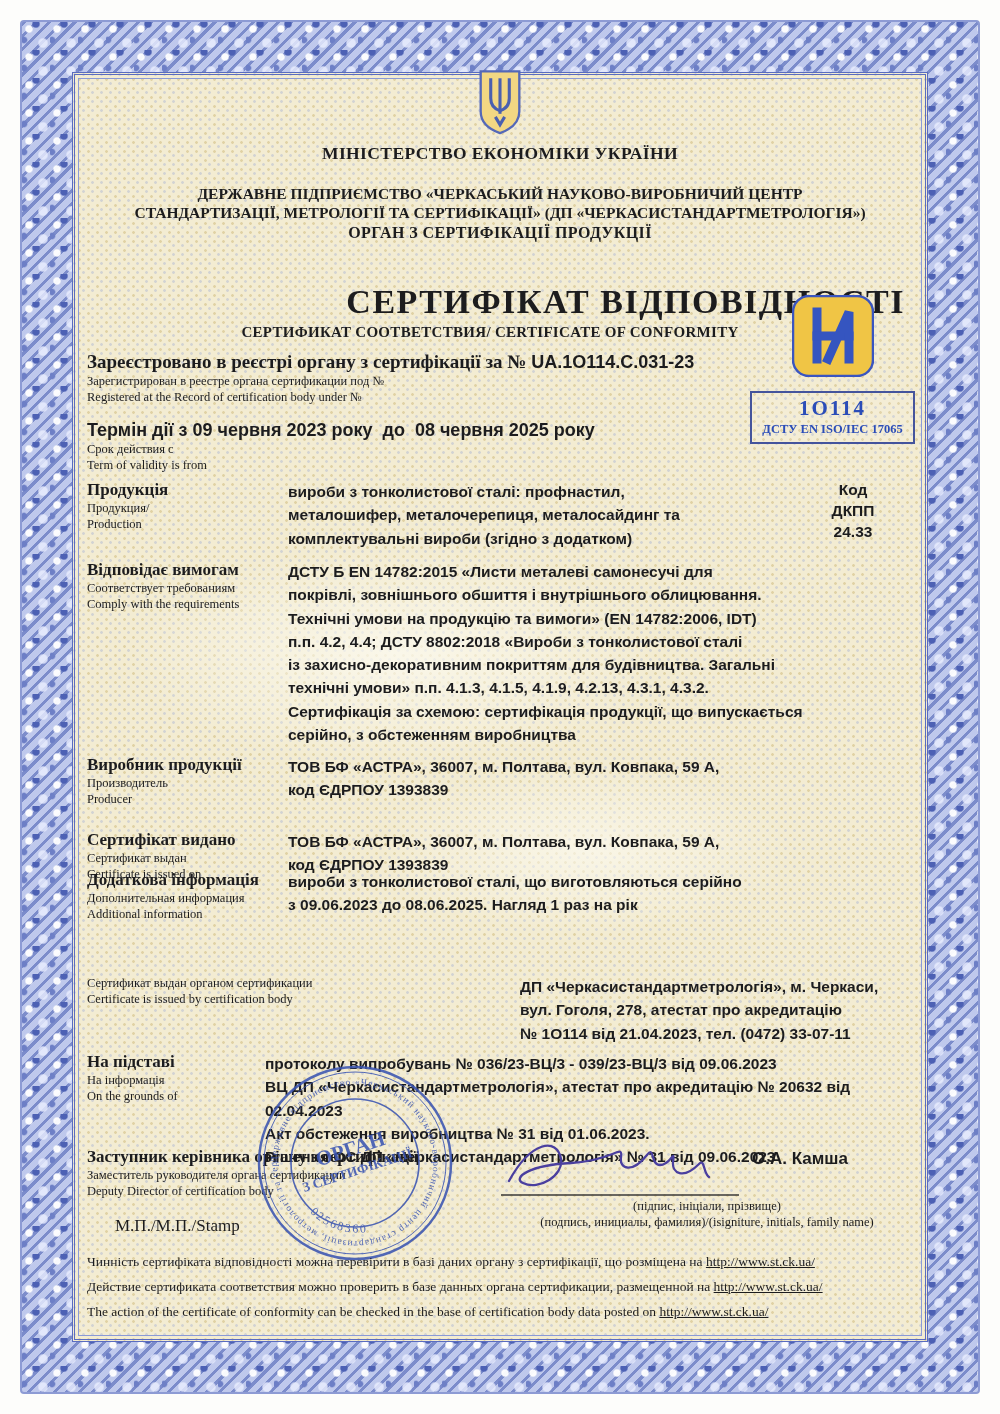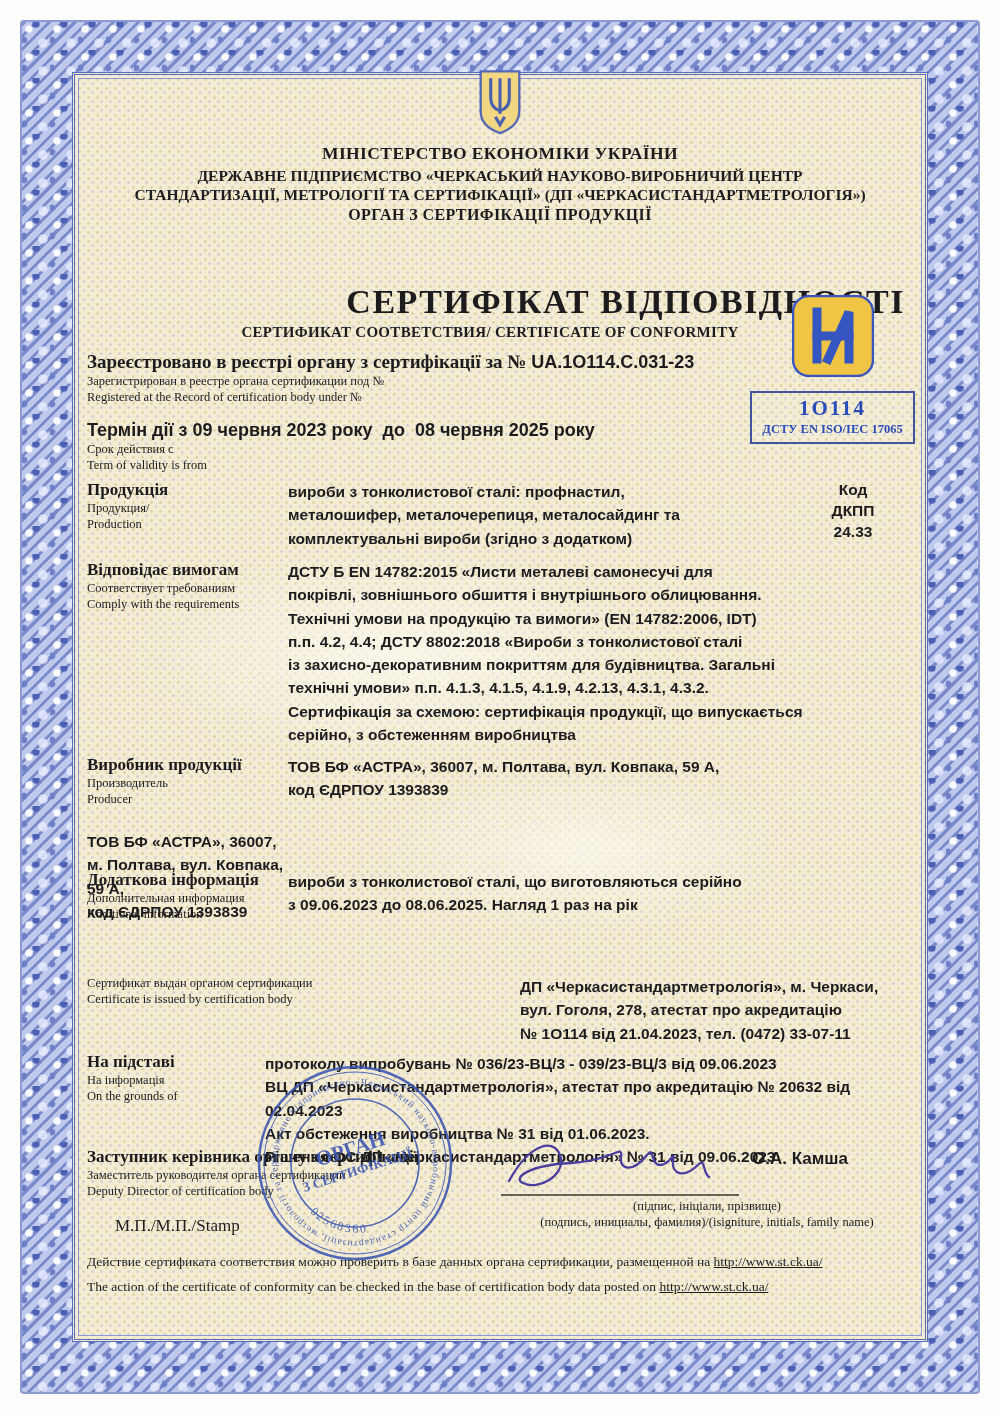--- a/index.html
+++ b/index.html
@@ -34,21 +34,21 @@
   }
   .blob{position:absolute;pointer-events:none;border-radius:50%;}
   .blob.b1{left:50px;top:470px;width:540px;height:220px;
     background:radial-gradient(ellipse at center, rgba(252,250,240,0.8), rgba(252,250,240,0) 70%);}
   .blob.b2{left:300px;top:690px;width:420px;height:170px;
     background:radial-gradient(ellipse at center, rgba(252,250,240,0.7), rgba(252,250,240,0) 70%);}
 
   .gov-header{position:absolute;top:-6px;left:0;right:0;text-align:center;font-weight:bold;}
   .gov-header .emblem{display:block;margin:0 auto 6px auto;}
   .gov-header .h1{font-size:17.5px;letter-spacing:.4px;}
-  .gov-header .h2{font-size:15.5px;margin-top:3px;}
+  .gov-header .h2{font-size:15.5px;margin-top:21px;}
   .gov-header .h3{font-size:15.5px;margin-top:1px;}
   .gov-header .h4{font-size:16px;margin-top:2px;letter-spacing:.4px;}
 
   .title-block{position:absolute;top:208px;left:0;width:830px;text-align:center;}
   .title-main{font-size:34px;font-weight:bold;letter-spacing:1.5px;text-align:right;}
   .title-sub{font-size:15px;font-weight:bold;margin-top:3px;letter-spacing:.3px;}
 
   .accr{position:absolute;top:220px;right:10px;width:165px;text-align:center;}
   .accr .mark{display:block;margin:0 auto;}
   .accr .accr-box{
@@ -176,20 +176,25 @@
   <div class="sec sec-producer">
     <div>
       <div class="label-uk">Виробник продукції</div>
       <div class="sub">Производитель</div>
       <div class="sub">Producer</div>
     </div>
     <div class="value">ТОВ БФ «АСТРА», 36007, м. Полтава, вул. Ковпака, 59 А,<br>код ЄДРПОУ 1393839</div>
   </div>
 
   <div class="sec sec-issued-to">
+    <div>
+      <div class="label-uk">Сертифікат видано</div>
+      <div class="sub">Сертификат выдан</div>
+      <div class="sub">Certificate is issued on</div>
+    </div>
     <div class="value">ТОВ БФ «АСТРА», 36007, м. Полтава, вул. Ковпака, 59 А,<br>код ЄДРПОУ 1393839</div>
   </div>
 
   <div class="sec sec-additional">
     <div>
       <div class="label-uk">Додаткова інформація</div>
       <div class="sub">Дополнительная информация</div>
       <div class="sub">Additional information</div>
     </div>
     <div class="value">вироби з тонколистової сталі, що виготовляються серійно<br>з 09.06.2023 до 08.06.2025. Нагляд 1 раз на рік</div>
@@ -242,16 +247,17 @@
     <g transform="rotate(-18 100 100)" fill="#3b55b2" text-anchor="middle" font-family="Liberation Serif, serif" font-weight="bold">
       <text x="100" y="92" font-size="21">ОРГАН</text>
       <text x="100" y="112" font-size="13.5">З СЕРТИФІКАЦІЇ</text>
     </g>
     <text font-size="12" fill="#3b55b2" letter-spacing="2" font-family="Liberation Serif, serif">
       <textPath href="#numPath" startOffset="22%">02568360</textPath>
     </text>
   </svg>
 
   <div class="footer">
+    <div><span>Чинність сертифіката відповідності можна перевірити в базі даних органу з сертифікації, що розміщена на </span><span class="link">http://www.st.ck.ua/</span></div>
     <div><span>Действие сертификата соответствия можно проверить в базе данных органа сертификации, размещенной на </span><span class="link">http://www.st.ck.ua/</span></div>
     <div><span>The action of the certificate of conformity can be checked in the base of certification body data posted on </span><span class="link">http://www.st.ck.ua/</span></div>
   </div>
 </div>
 
 </body></html>

